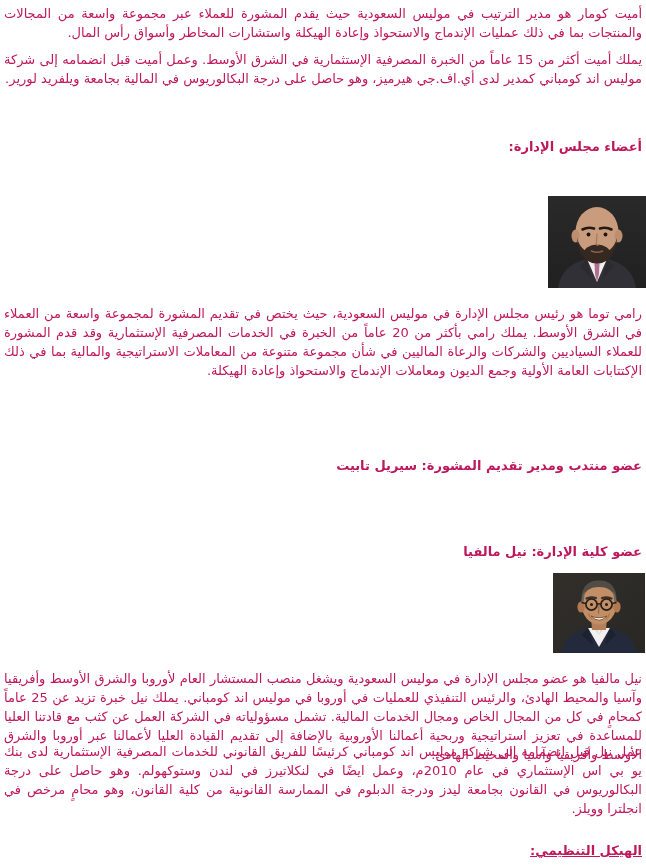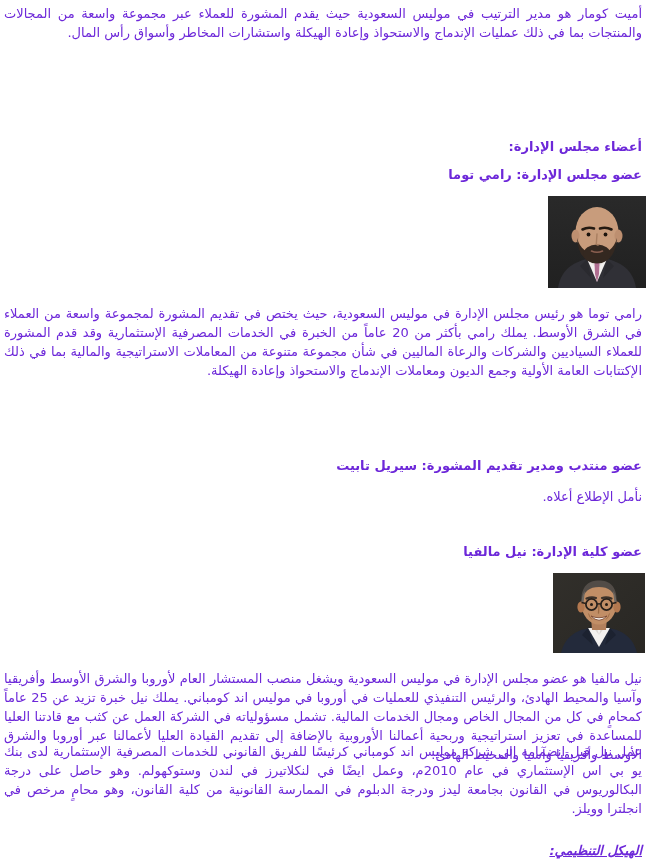--- a/index.html
+++ b/index.html
@@ -4,21 +4,21 @@
 <style>
   html, body { margin: 0; padding: 0; background: #ffffff; }
   #page {
     position: relative;
     width: 646px;
     height: 867px;
     background: #ffffff;
     overflow: hidden;
     direction: rtl;
     font-family: "DejaVu Sans", sans-serif;
-    color: #6d28d9;
+    color: #be185d;
   }
   .para {
     position: absolute;
     right: 4px;
     left: 4px;
     margin: 0;
     font-size: 13px;
     line-height: 19px;
     text-align: justify;
     text-align-last: right;
@@ -26,38 +26,38 @@
   .hd {
     position: absolute;
     right: 4px;
     margin: 0;
     font-size: 13px;
     font-weight: bold;
     line-height: 16px;
     white-space: nowrap;
     text-align: right;
   }
-  .hd.underline { text-decoration: underline; font-style: italic; }
+  .hd.underline { text-decoration: underline; }
   .photo {
     position: absolute;
     overflow: hidden;
   }
   .photo svg { display: block; width: 100%; height: 100%; }
 </style>
 </head>
 <body>
 
 <div id="page">
 
   <p class="para" style="top:4px">أميت كومار هو مدير الترتيب في موليس السعودية حيث يقدم المشورة للعملاء عبر مجموعة واسعة من المجالات والمنتجات بما في ذلك عمليات الإندماج والاستحواذ وإعادة الهيكلة واستشارات المخاطر وأسواق رأس المال.</p>
 
+  <p class="para" style="top:50px">يملك أميت أكثر من 15 عاماً من الخبرة المصرفية الإستثمارية في الشرق الأوسط. وعمل أميت قبل انضمامه إلى شركة موليس اند كومباني كمدير لدى أي.اف.جي هيرميز، وهو حاصل على درجة البكالوريوس في المالية بجامعة ويلفريد لورير.</p>
 
   <div class="hd" style="top:139px">أعضاء مجلس الإدارة:</div>
 
-  <div class="hd" style="top:167px">عضو مجلس الإدارة: رامي توما</div>
 
   <div class="photo" style="top:196px; right:0; width:98px; height:92px">
     <svg viewBox="0 0 98 92" xmlns="http://www.w3.org/2000/svg">
       <rect width="98" height="92" fill="#242424"></rect>
       <rect width="98" height="92" fill="url(#g1)" opacity="0.25"></rect>
       <defs>
         <linearGradient id="g1" x1="0" y1="0" x2="0" y2="1">
           <stop offset="0" stop-color="#3a3a3a"></stop>
           <stop offset="1" stop-color="#161616"></stop>
         </linearGradient>
@@ -89,21 +89,20 @@
 
       <path d="M49 38 L48.3 48 Q49.5 49.5 51 48.5" stroke="#a87e60" stroke-width="1.4" fill="none" stroke-linecap="round"></path>
     </svg>
   </div>
 
   <p class="para" style="top:304px">رامي توما هو رئيس مجلس الإدارة في موليس السعودية، حيث يختص في تقديم المشورة لمجموعة واسعة من العملاء في الشرق الأوسط. يملك رامي بأكثر من 20 عاماً من الخبرة في الخدمات المصرفية الإستثمارية وقد قدم المشورة للعملاء السياديين والشركات والرعاة الماليين في شأن مجموعة متنوعة من المعاملات الاستراتيجية والمالية بما في ذلك الإكتتابات العامة الأولية وجمع الديون ومعاملات الإندماج والاستحواذ وإعادة الهيكلة.</p>
 
 
   <div class="hd" style="top:458px">عضو منتدب ومدير تقديم المشورة: سيريل تابيت</div>
 
-  <p class="para" style="top:487px">نأمل الإطلاع أعلاه.</p>
 
   <div class="hd" style="top:544px">عضو كلية الإدارة: نيل مالفيا</div>
 
   <div class="photo" style="top:573px; right:1px; width:92px; height:80px">
     <svg viewBox="0 0 92 80" xmlns="http://www.w3.org/2000/svg">
       <rect width="92" height="80" fill="#2d2b27"></rect>
       <rect width="92" height="80" fill="url(#g2)" opacity="0.3"></rect>
       <defs>
         <linearGradient id="g2" x1="0" y1="0" x2="1" y2="1">
           <stop offset="0" stop-color="#3c3933"></stop>

